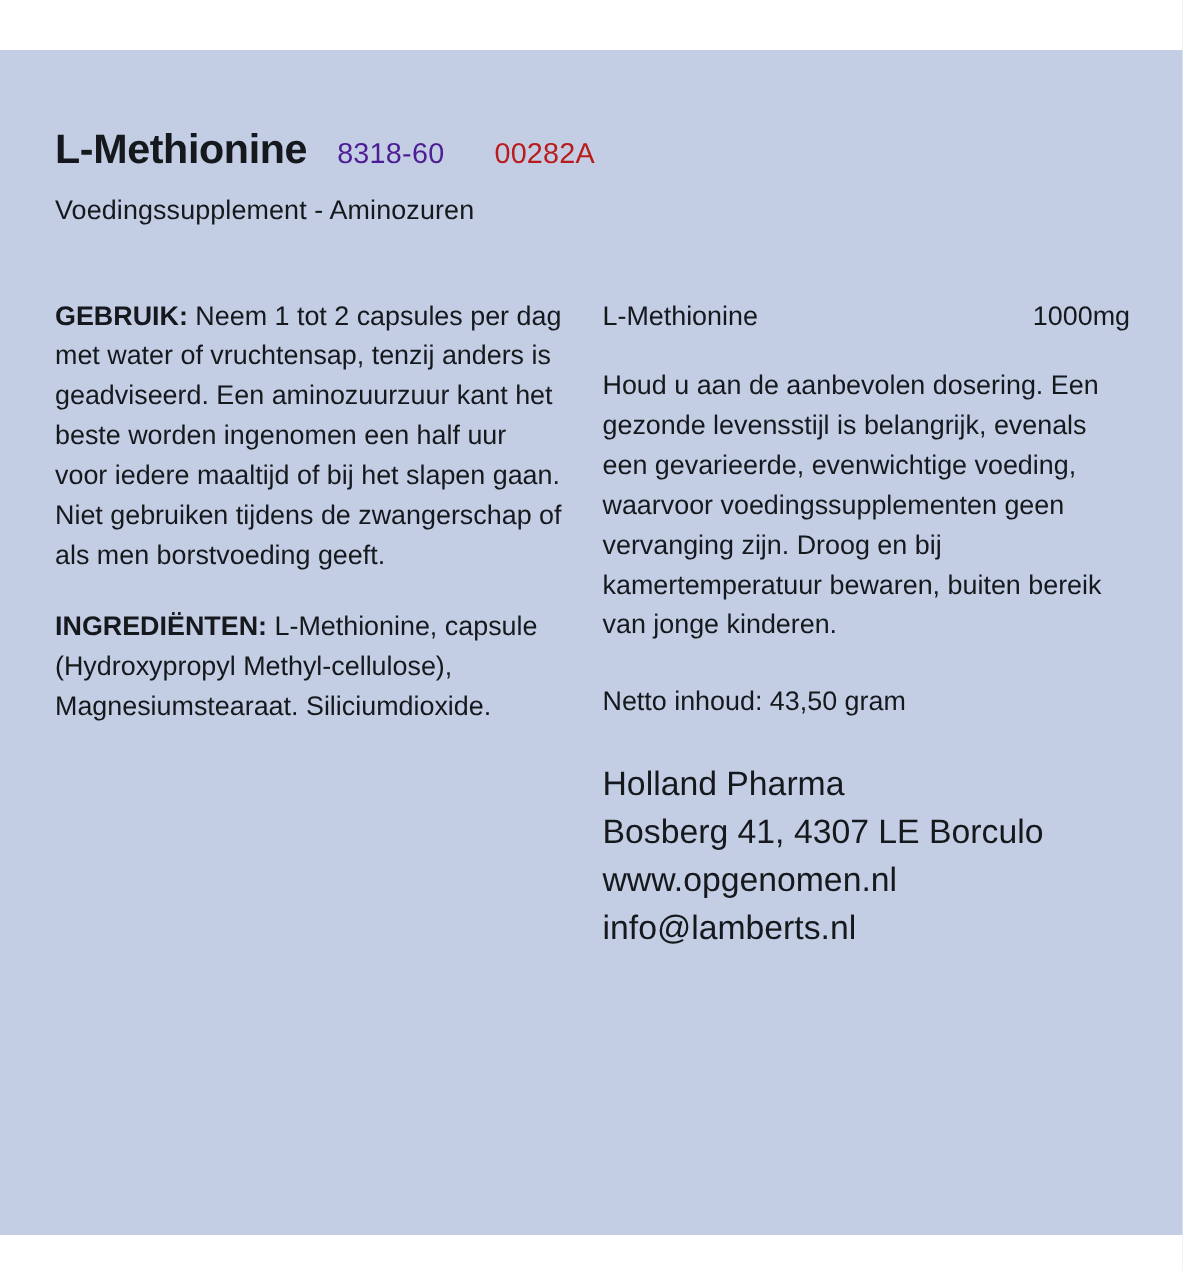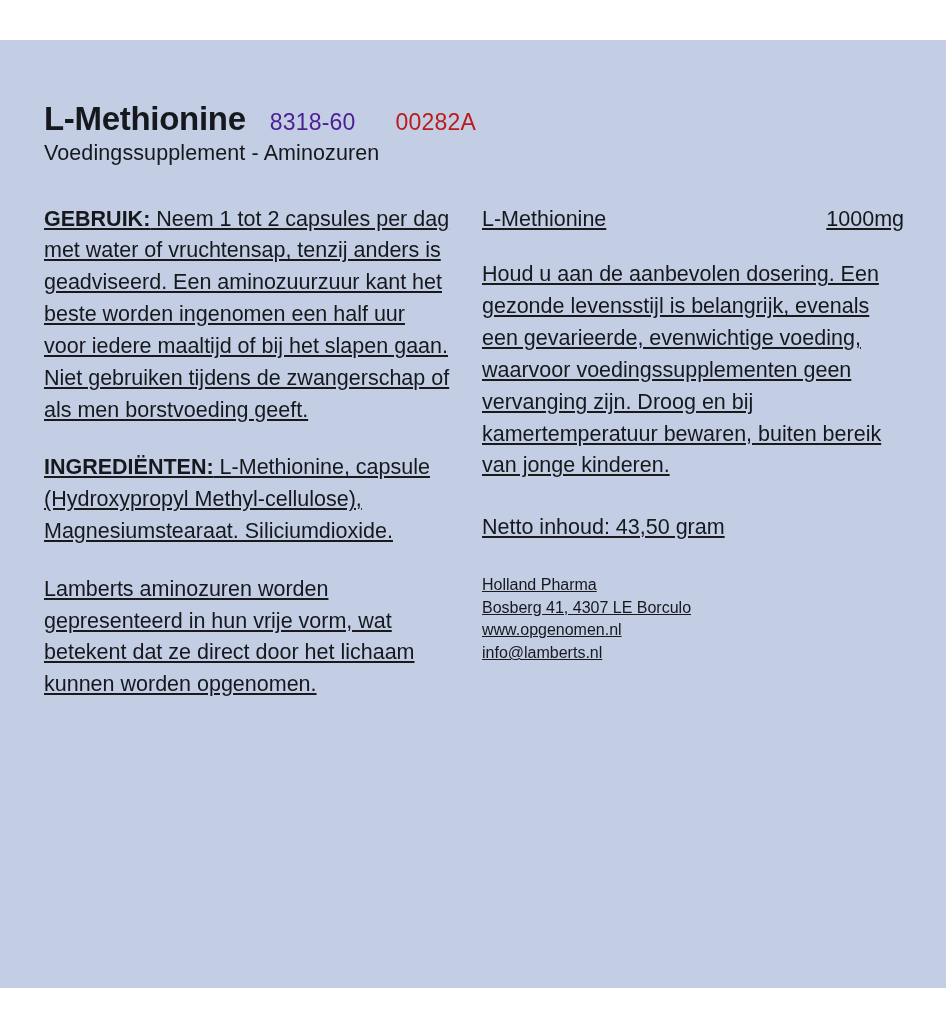--- a/index.html
+++ b/index.html
@@ -49,28 +49,27 @@
   }
   .code-2 {
     font-size: 23px;
     color: #b91c1c;
     margin-left: 40px;
     letter-spacing: 0.2px;
   }
   .subtitle {
     font-size: 21.5px;
     color: #15181c;
-    margin-top: 4px;
+    margin-top: 19px;
     letter-spacing: 0.1px;
   }
   .columns {
     display: flex;
-    margin-top: 38px;
+    margin-top: 57px;
     gap: 0;
-    text-decoration: underline;
   }
   .col {
     box-sizing: border-box;
   }
   .col-left {
     width: 438px;
     padding-right: 30px;
   }
   .col-right {
     width: 422px;
@@ -93,21 +92,21 @@
     font-size: 21.5px;
     line-height: 1.48;
     color: #15181c;
   }
   .spec-line .amt {
     white-space: nowrap;
   }
   .gap-sm { margin-bottom: 24px; }
   .gap-md { margin-bottom: 30px; }
   .addr-line {
-    font-size: 16px;
+    font-size: 27px;
     line-height: 1.42;
     color: #15181c;
   }
 </style>
 </head>
 <body>
 
 <div class="label-panel">
   <div class="inner">
 
@@ -123,23 +122,20 @@
       <div class="col col-left">
 
         <div class="block">
           <b>GEBRUIK:</b><span> Neem 1 tot 2 capsules per dag met water of vruchtensap, tenzij anders is geadviseerd. Een aminozuurzuur kant het beste worden ingenomen een half uur voor iedere maaltijd of bij het slapen gaan. Niet gebruiken tijdens de zwangerschap of als men borstvoeding geeft.</span>
         </div>
 
         <div class="block">
           <b>INGREDIËNTEN:</b><span> L-Methionine, capsule (Hydroxypropyl Methyl-cellulose), Magnesiumstearaat. Siliciumdioxide.</span>
         </div>
 
-        <div class="block">
-          <span>Lamberts aminozuren worden gepresenteerd in hun vrije vorm, wat betekent dat ze direct door het lichaam kunnen worden opgenomen.</span>
-        </div>
 
       </div>
 
       <div class="col col-right">
 
         <div class="block gap-sm">
           <div class="spec-line">
             <span>L-Methionine</span>
             <span class="amt">1000mg</span>
           </div>

